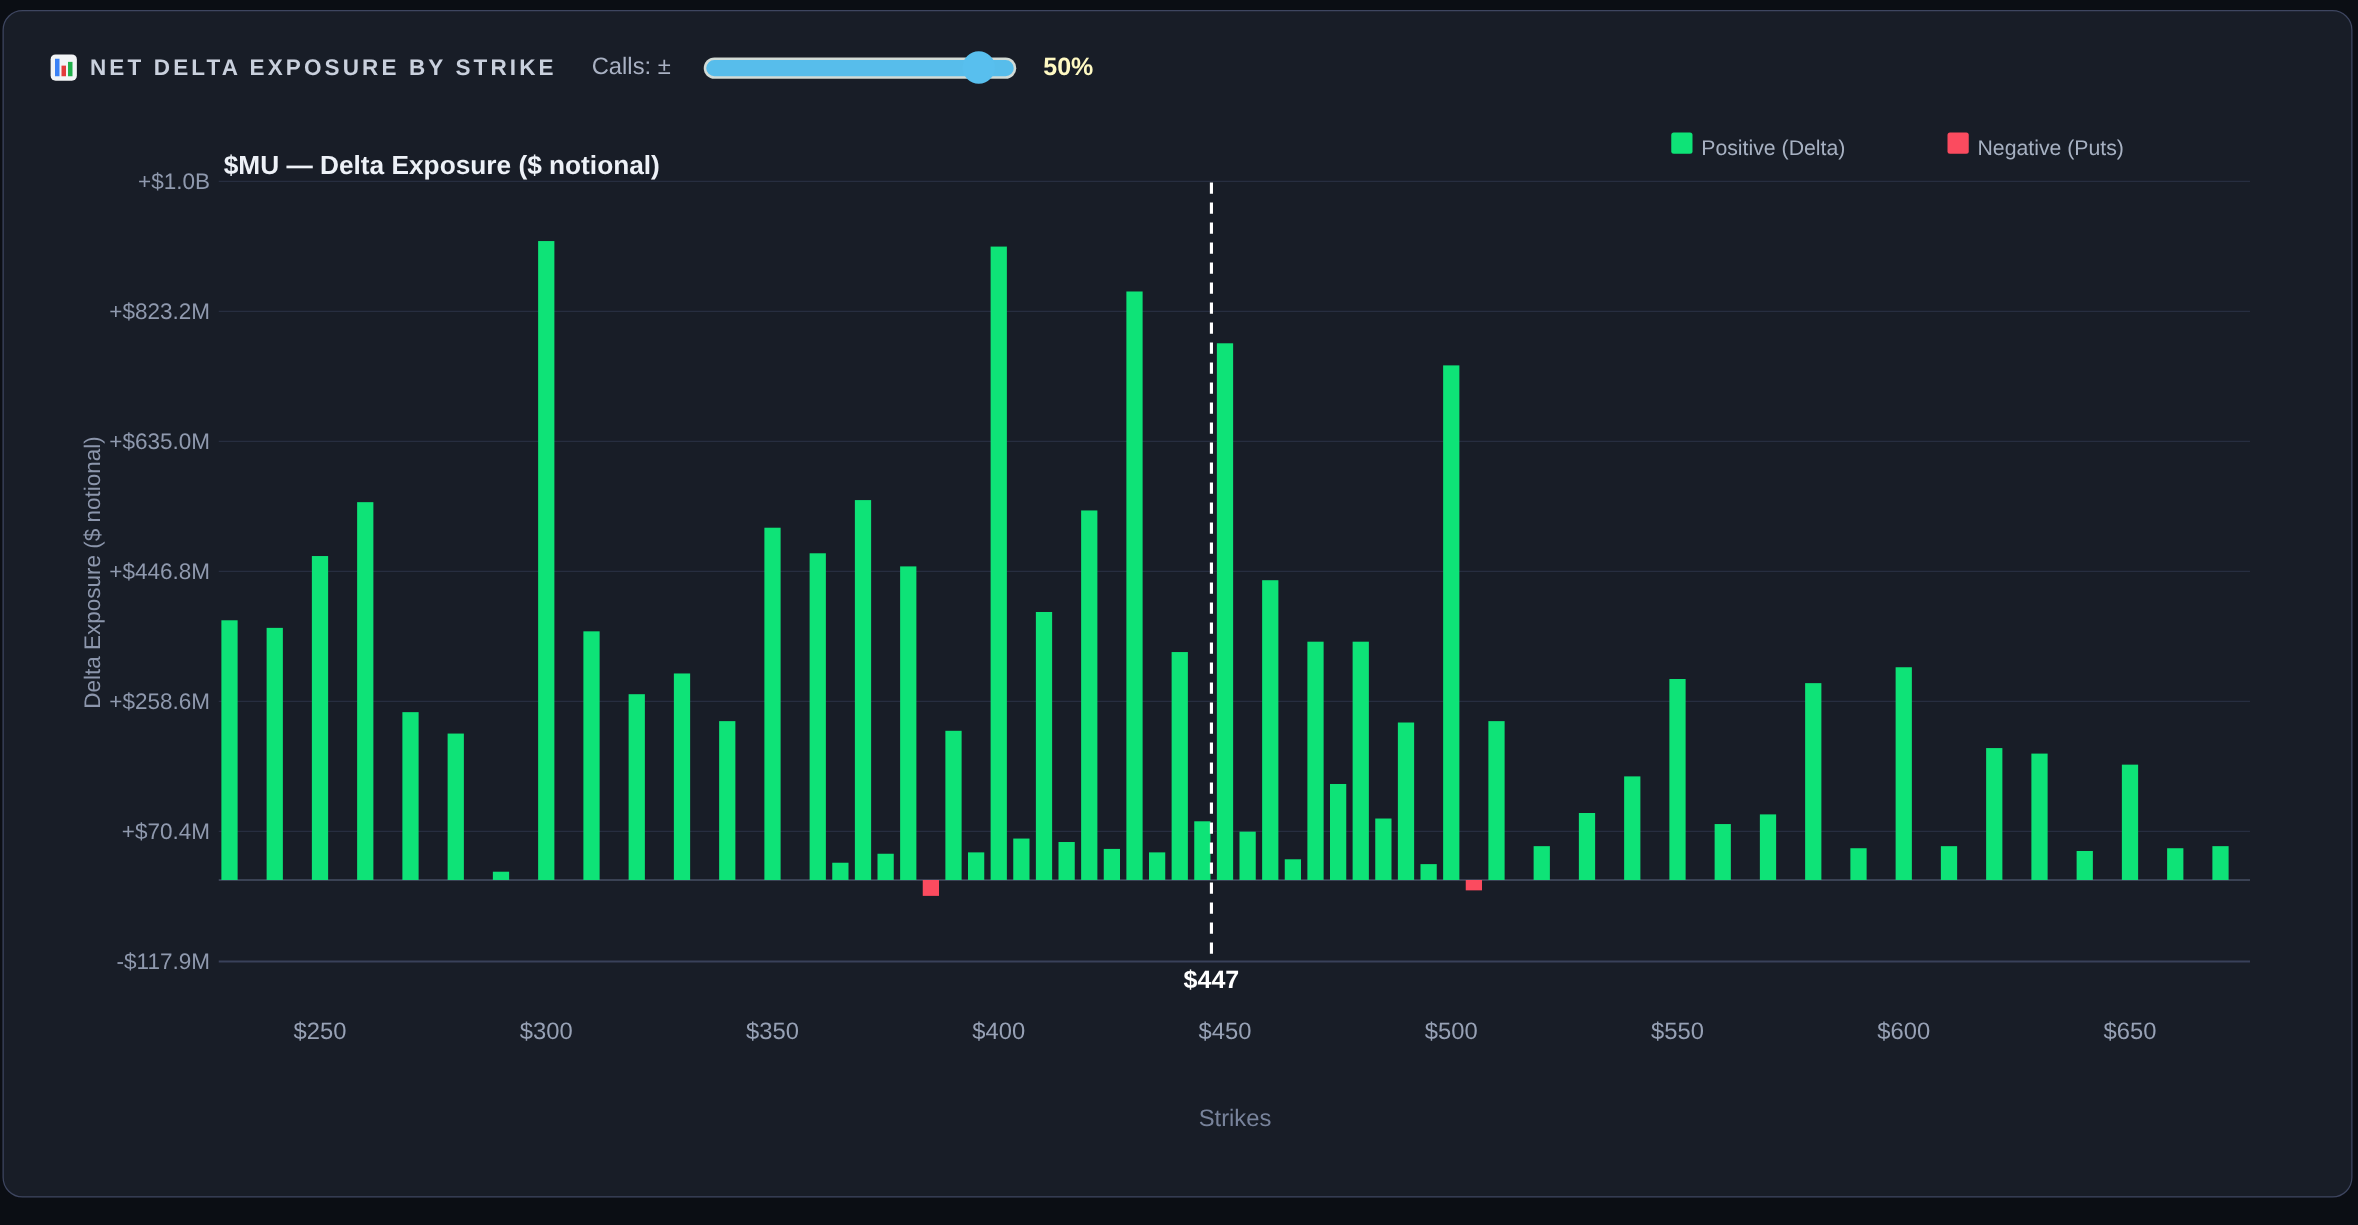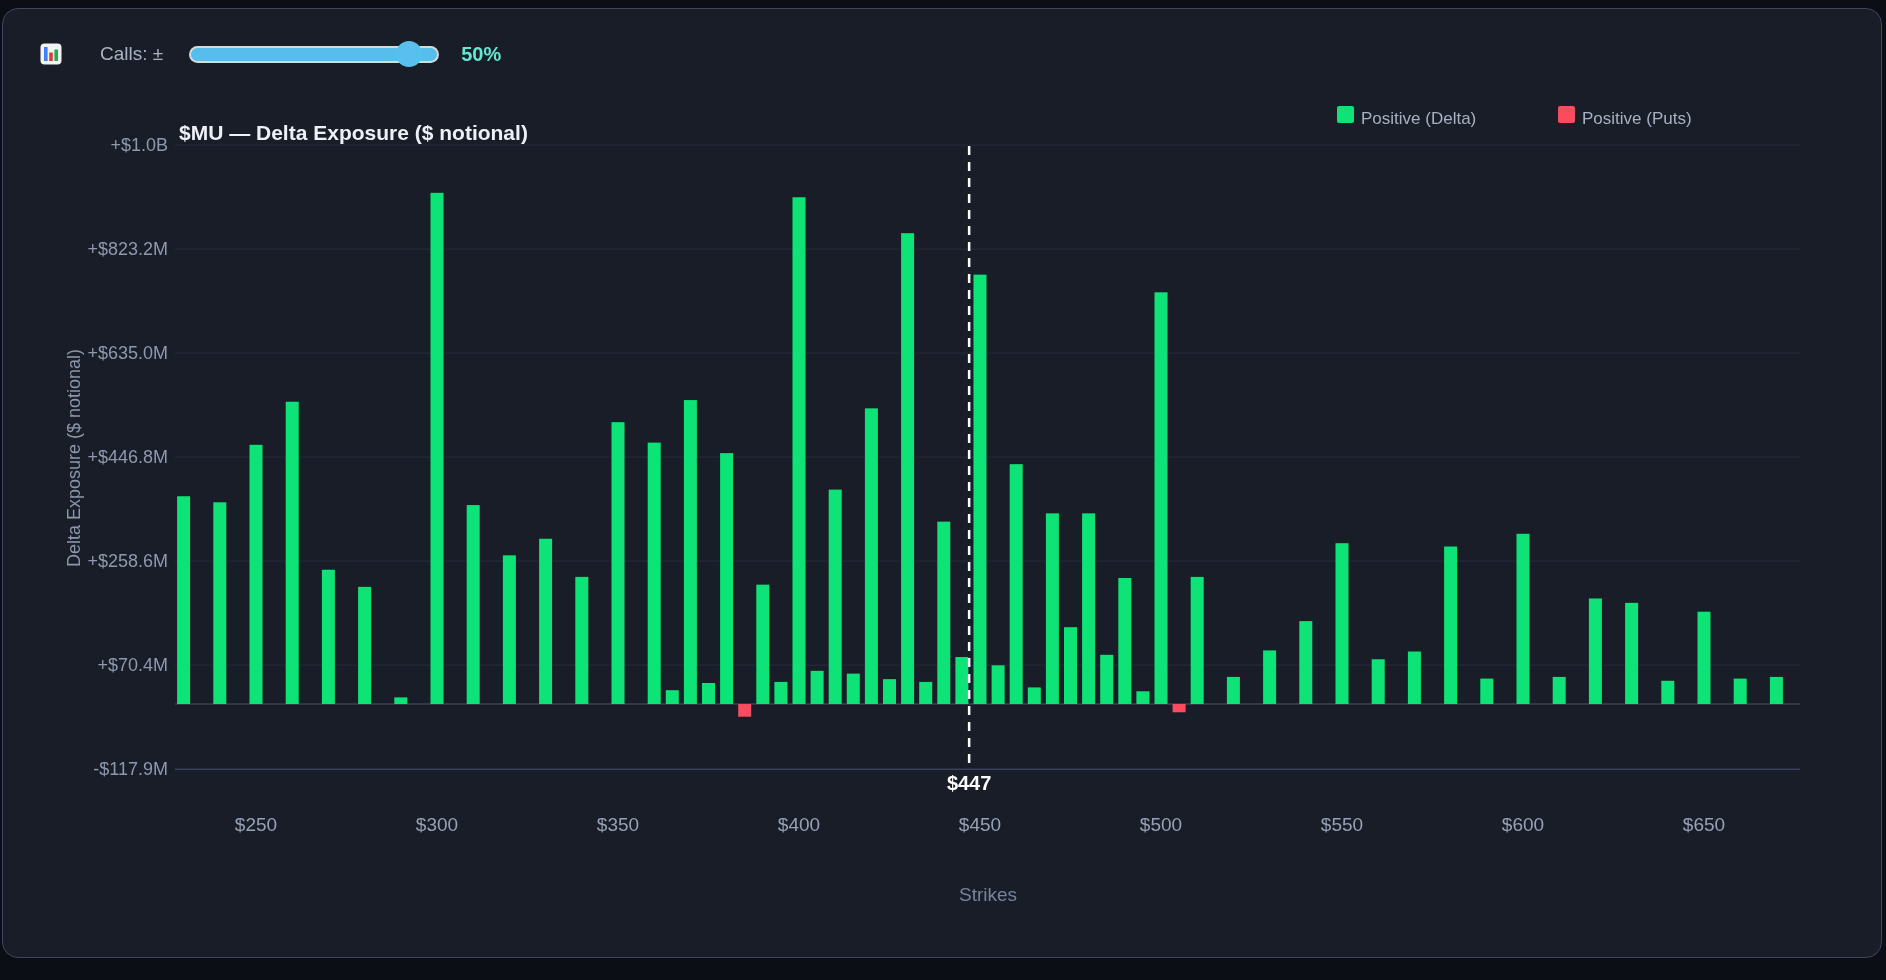--- a/index.html
+++ b/index.html
@@ -8,57 +8,58 @@
   .card{position:absolute;left:2px;top:8px;width:1878px;height:948px;background:#181d27;
         border:1.5px solid #3e4660;border-radius:16px;}
   .header{position:absolute;left:40px;top:40px;height:28px;display:flex;align-items:center;z-index:5;}
   .app-icon{width:22px;height:22px;margin-right:10px;flex:0 0 auto;}
   .app-title{font-size:18px;font-weight:700;letter-spacing:2.5px;color:#c9d0dd;white-space:nowrap;}
   .range-label{font-size:19px;color:#a9b1c3;margin-left:28px;white-space:nowrap;}
   .slider{position:relative;width:246px;height:13px;margin-left:26px;background:#57bdeb;
           border:2px solid rgba(224,222,212,0.9);border-radius:999px;cursor:pointer;}
   .slider-thumb{position:absolute;left:205px;top:50%;transform:translateY(-50%);width:26px;height:26px;
           border-radius:50%;background:#58bfee;}
-  .range-value{font-size:20px;font-weight:600;color:#5eead4;margin-left:22px;}
+  .range-value{font-size:20px;font-weight:600;color:#fef9c3;margin-left:22px;}
   .chart-title{position:absolute;left:179px;top:121px;font-size:21px;font-weight:700;color:#edf1f7;z-index:4;}
   .legend-item{position:absolute;top:106px;display:flex;align-items:flex-start;gap:7px;z-index:4;cursor:pointer;}
   .legend-swatch{width:17px;height:17px;border-radius:2px;flex:0 0 auto;}
   .legend-text{font-size:17px;color:#a7b1c2;position:relative;top:3px;white-space:nowrap;}
   #plot{position:absolute;left:0;top:0;z-index:2;}
   text{font-family:"Liberation Sans","DejaVu Sans",sans-serif;}
 </style>
 </head>
 <body>
 
 <div class="stage">
   <div class="card"></div>
 
   <div class="header">
     <svg class="app-icon" viewBox="0 0 22 22">
       <rect x="0.5" y="0.5" width="21" height="21" rx="4" fill="#f2f4f6"></rect>
       <rect x="4" y="4" width="3.6" height="14" fill="#3b82f6"></rect>
       <rect x="9.2" y="9.5" width="3.6" height="8.5" fill="#e33b3b"></rect>
       <rect x="14.4" y="6.5" width="3.6" height="11.5" fill="#21b04b"></rect>
     </svg>
+    <span class="app-title">NET DELTA EXPOSURE BY STRIKE</span>
     <span class="range-label">Calls: ±</span>
     <div class="slider">
       <div class="slider-thumb"></div>
     </div>
     <span class="range-value">50%</span>
   </div>
 
   <div class="chart-title">$MU — Delta Exposure ($ notional)</div>
 
   <div class="legend-item" style="left:1337px;">
     <span class="legend-swatch" style="background: rgb(14, 227, 119);"></span>
     <span class="legend-text">Positive (Delta)</span>
   </div>
   <div class="legend-item" style="left:1558px;">
     <span class="legend-swatch" style="background: rgb(251, 75, 95);"></span>
-    <span class="legend-text">Positive (Puts)</span>
+    <span class="legend-text">Negative (Puts)</span>
   </div>
 
   <svg id="plot" width="1886" height="980" viewBox="0 0 1886 980">
       <line x1="175" y1="769.1519659936238" x2="1800" y2="769.1519659936238" stroke="#39415a" stroke-width="1.5"></line>
       <text x="168" y="775.1519659936238" text-anchor="end" fill="#8f99ae" font-size="18">-$117.9M</text>
       <line x1="175" y1="665.0967056323061" x2="1800" y2="665.0967056323061" stroke="#272e40" stroke-width="1"></line>
       <text x="168" y="671.0967056323061" text-anchor="end" fill="#8f99ae" font-size="18">+$70.4M</text>
       <line x1="175" y1="561.0967056323061" x2="1800" y2="561.0967056323061" stroke="#272e40" stroke-width="1"></line>
       <text x="168" y="567.0967056323061" text-anchor="end" fill="#8f99ae" font-size="18">+$258.6M</text>
       <line x1="175" y1="457.09670563230605" x2="1800" y2="457.09670563230605" stroke="#272e40" stroke-width="1"></line>

